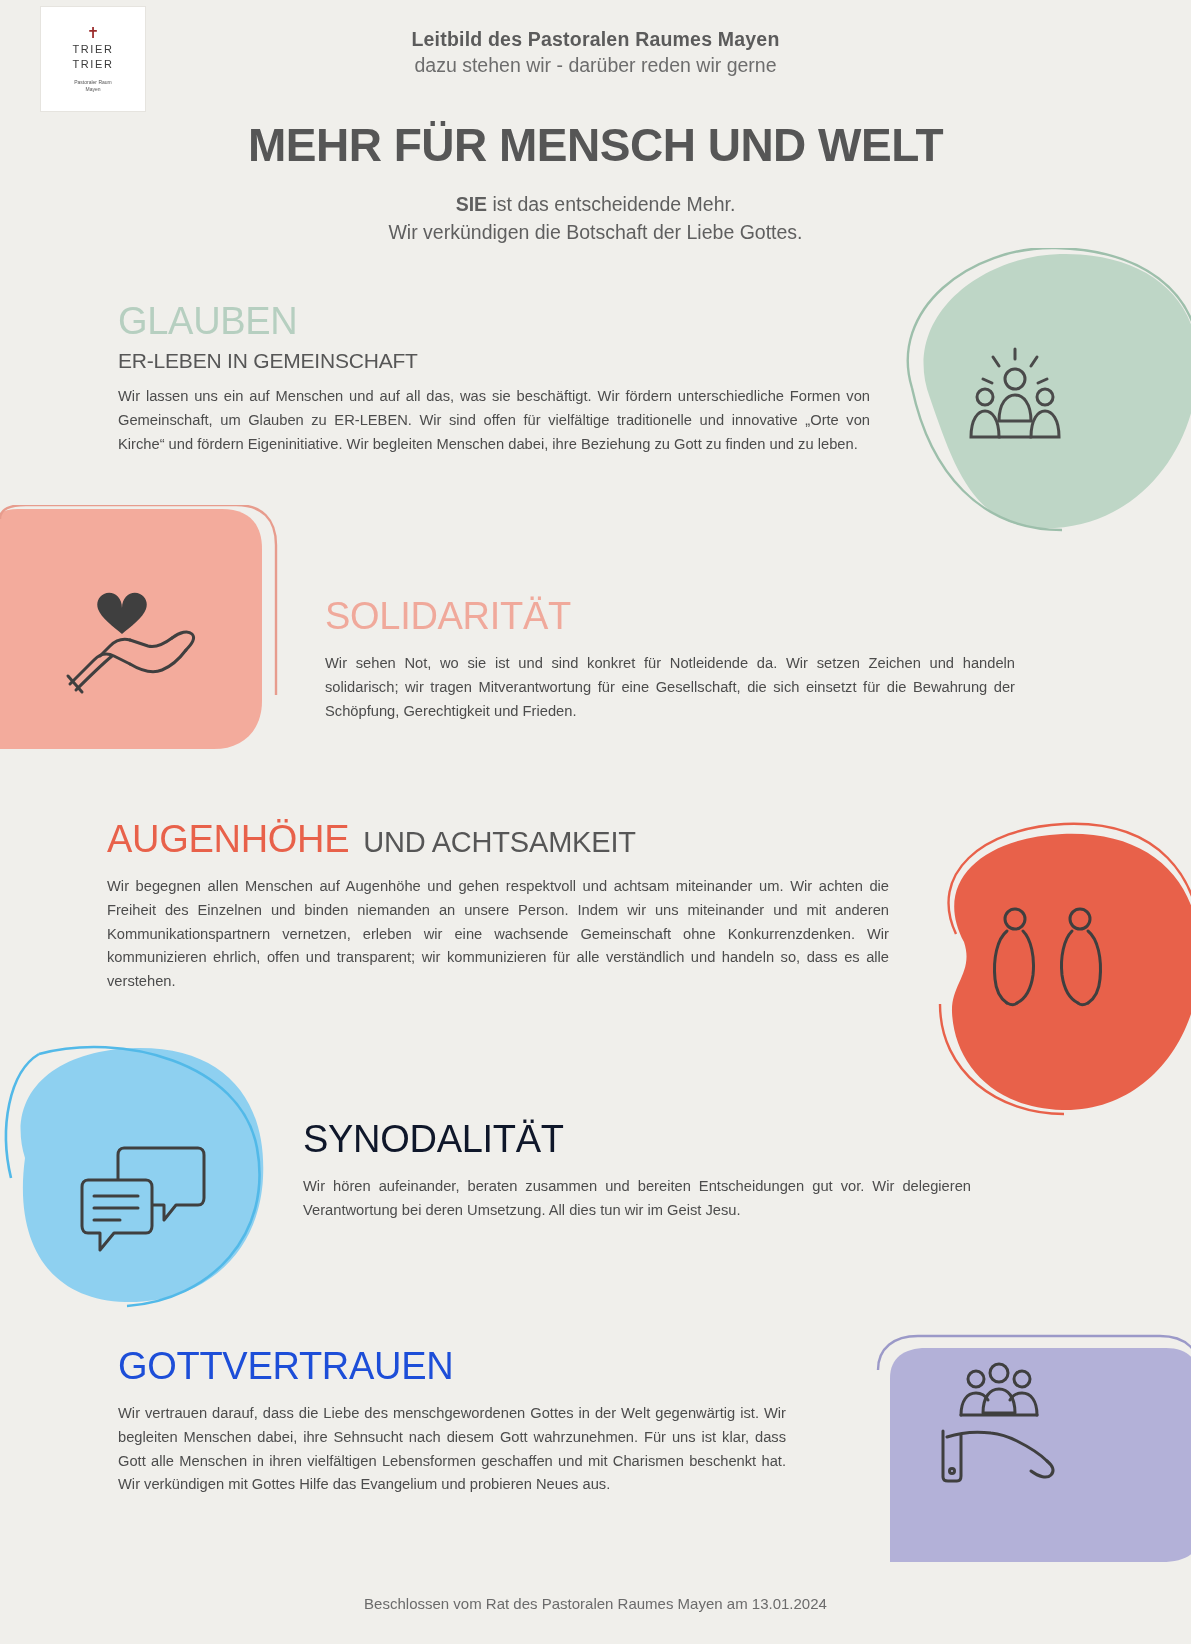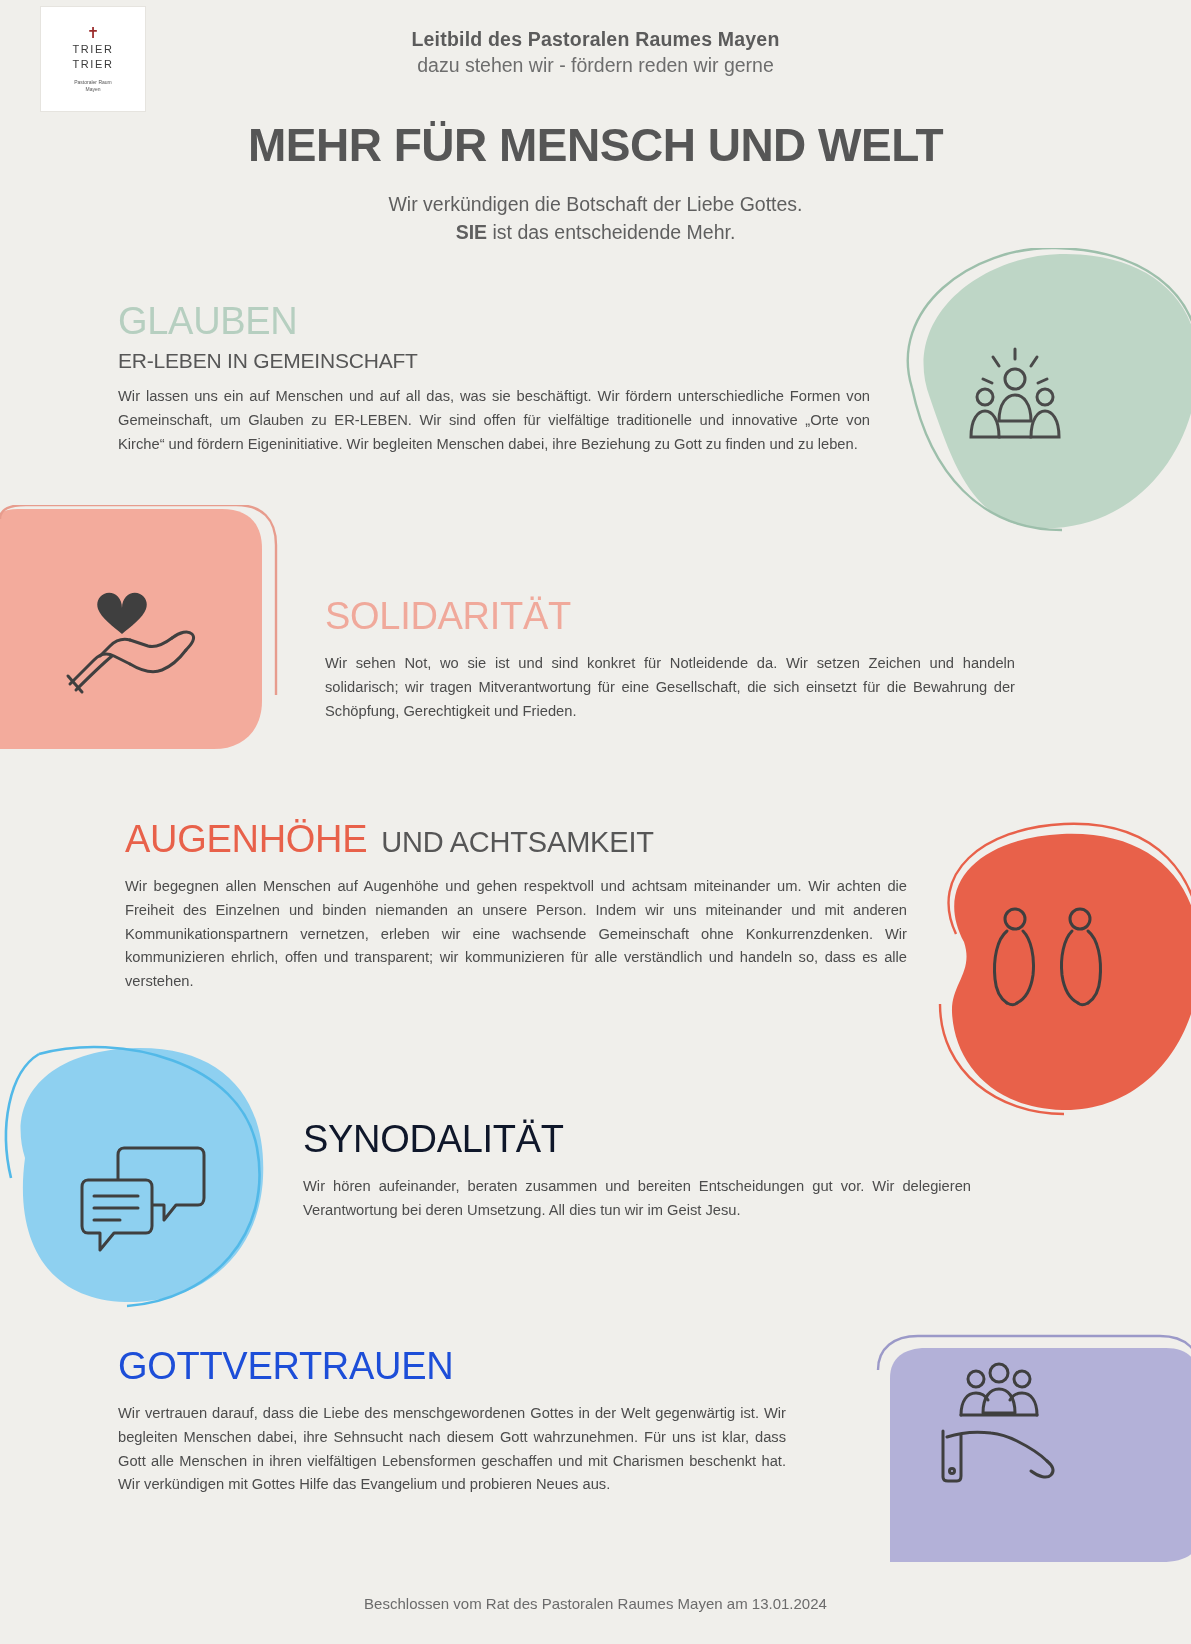--- a/index.html
+++ b/index.html
@@ -50,21 +50,21 @@
   #sec-glauben .kicker { font-size:38px; color:#b6cfc0; }
   #sec-glauben .sub-h { font-size:21px; display:block; margin-top:6px; }
   #sec-glauben .body-txt { margin-top:12px; width:752px; }
 
   
   #sec-soli { left:325px; top:595px; width:690px; }
   #sec-soli .kicker { font-size:38px; color:#f0a99b; }
   #sec-soli .body-txt { margin-top:14px; width:690px; }
 
   
-  #sec-augen { left:125px; top:818px; width:790px; }
+  #sec-augen { left:107px; top:818px; width:790px; }
   #sec-augen .kicker { font-size:38px; color:#e8614a; }
   #sec-augen .body-txt { margin-top:14px; width:782px; }
 
   
   #sec-syn { left:303px; top:1118px; width:672px; }
   #sec-syn .kicker { font-size:38px; color:#0f172a; }
   #sec-syn .body-txt { margin-top:14px; width:668px; }
 
   
   #sec-gott { left:118px; top:1345px; width:672px; }
@@ -118,30 +118,30 @@
       <div>TRIER</div>
     </div>
     <div class="logo-sub">
       <div>Pastoraler Raum</div>
       <div>Mayen</div>
     </div>
   </div>
 
   <div class="head-wrap">
     <div class="head-line1">Leitbild des Pastoralen Raumes Mayen</div>
-    <div class="head-line2">dazu stehen wir - fördern reden wir gerne</div>
+    <div class="head-line2">dazu stehen wir - darüber reden wir gerne</div>
   </div>
 
   <div class="title">MEHR FÜR MENSCH UND WELT</div>
 
   <div class="subtitle">
-    <div>Wir verkündigen die Botschaft der Liebe Gottes.</div>
     <div>
       <b>SIE</b><span> ist das entscheidende Mehr.</span>
     </div>
+    <div>Wir verkündigen die Botschaft der Liebe Gottes.</div>
   </div>
 
   <div class="sec" id="sec-glauben">
     <div class="kicker">GLAUBEN</div>
     <div class="sub-h">ER-LEBEN IN GEMEINSCHAFT</div>
     <div class="body-txt">Wir lassen uns ein auf Menschen und auf all das, was sie beschäftigt. Wir fördern unterschiedliche Formen von Gemeinschaft, um Glauben zu ER-LEBEN. Wir sind offen für vielfältige traditionelle und innovative „Orte von Kirche“ und fördern Eigeninitiative. Wir begleiten Menschen dabei, ihre Beziehung zu Gott zu finden und zu leben.</div>
   </div>
 
   <svg class="blob" style="left:955px; top:345px;" width="120" height="110" viewBox="0 0 120 110">
     <g fill="none" stroke="#4a4a4a" stroke-width="3" stroke-linecap="round">

